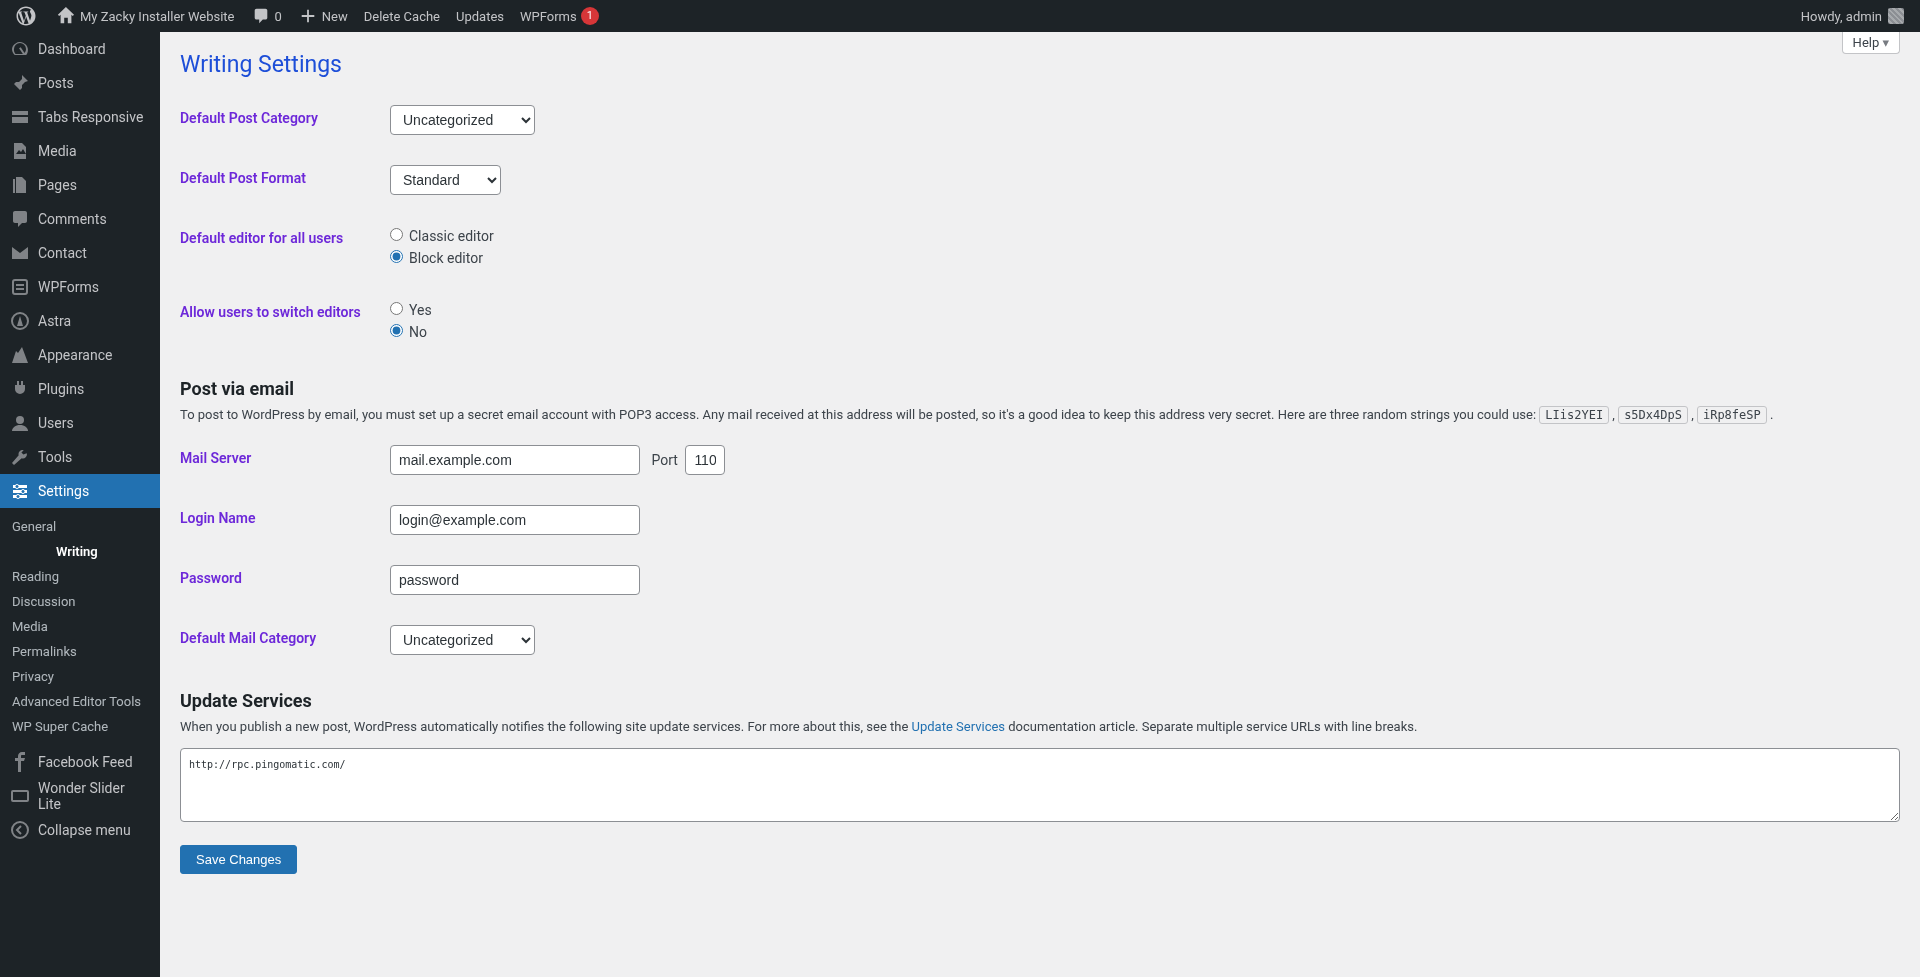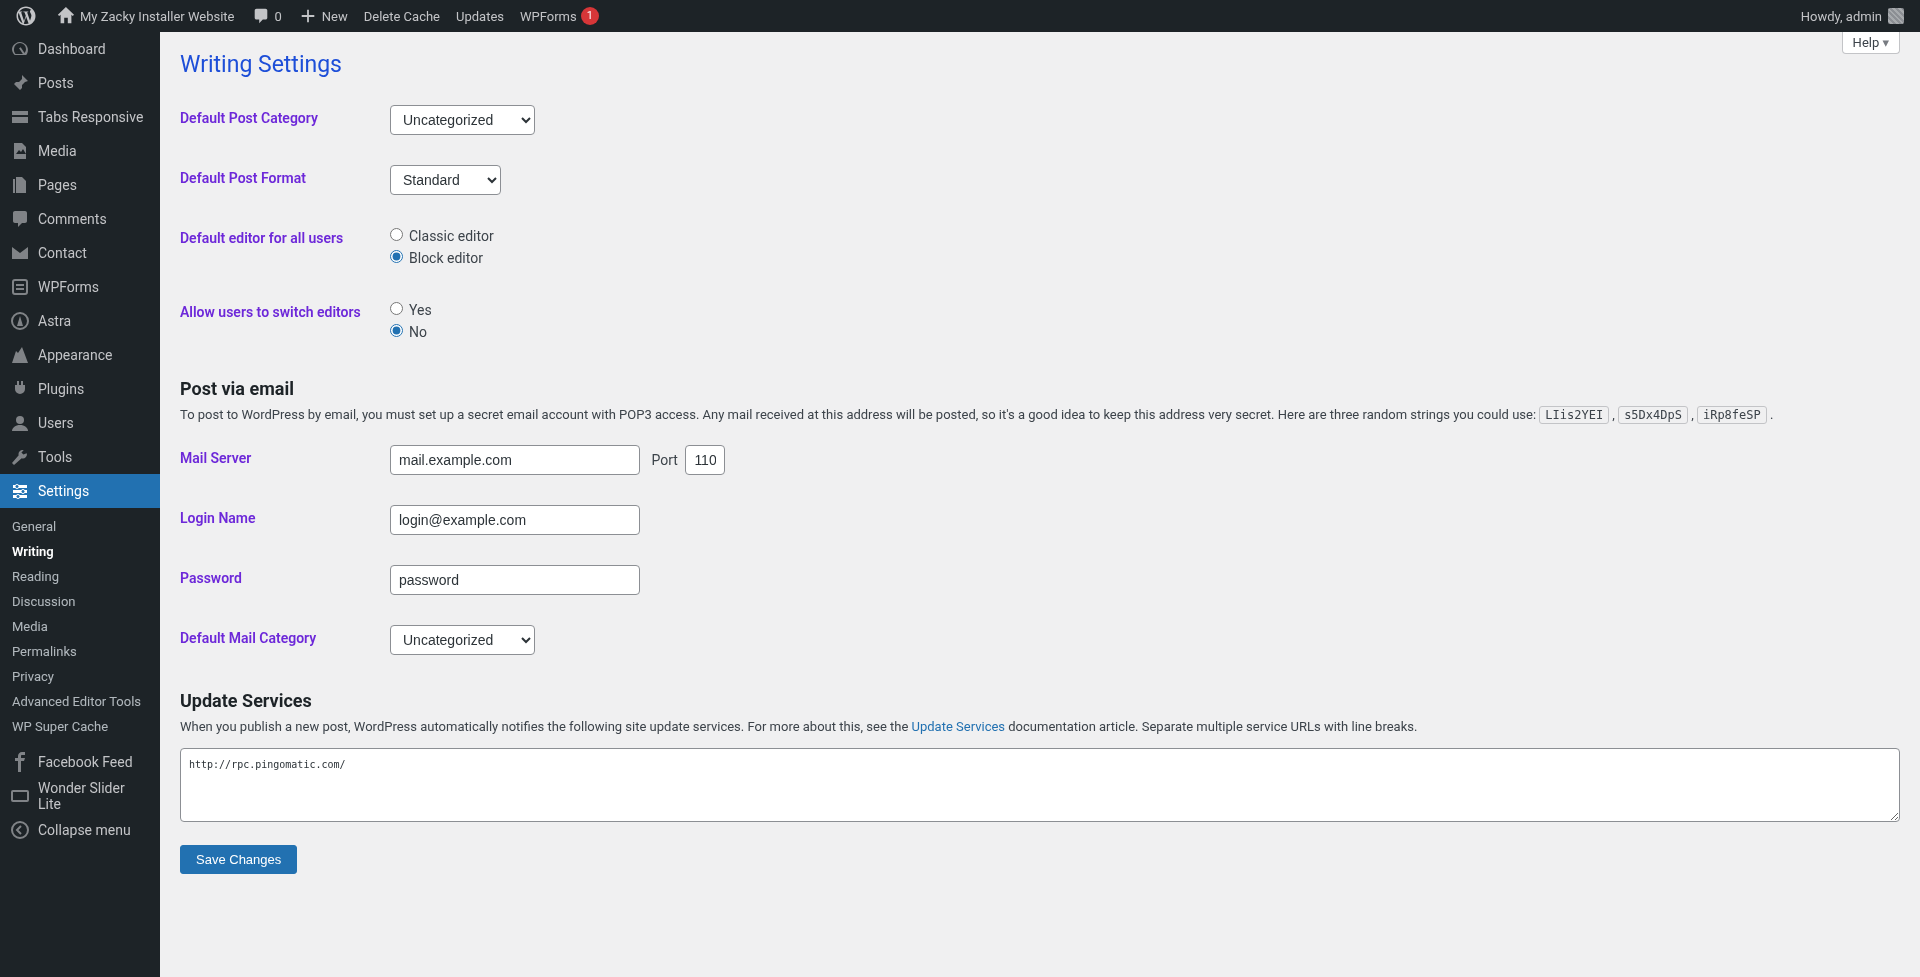--- a/index.html
+++ b/index.html
@@ -14,21 +14,21 @@
 #adminbar .avatar { width: 16px; height: 16px; background: #8c8f94; margin-left: 6px; border-radius: 2px; background-image: repeating-linear-gradient(45deg,#8c8f94,#8c8f94 2px,#a7aaad 2px,#a7aaad 4px); }
 
 #adminmenu { position: fixed; top: 32px; left: 0; bottom: 0; width: 160px; background: #1d2327; color: #c3c4c7; overflow-y: auto; z-index: 90; }
 #adminmenu .menu-item { display: flex; align-items: center; padding: 0 10px; height: 34px; color: #c3c4c7; cursor: pointer; font-size: 14px; }
 #adminmenu .menu-item .mi-icon { width: 20px; height: 20px; display: inline-flex; align-items: center; justify-content: center; margin-right: 8px; opacity: .6; }
 #adminmenu .menu-item.current { background: #2271b1; color: #fff; position: relative; }
 #adminmenu .menu-item.current .mi-icon { opacity: 1; }
 #adminmenu .menu-item.current::after { content: ""; position: absolute; right: -8px; top: 50%; margin-top: -8px; border: 8px solid transparent; border-right-color: #f0f0f1; }
 #adminmenu .submenu { background: #1d2327; padding: 6px 0; }
 #adminmenu .submenu .sub-item { display: block; padding: 5px 12px; color: rgba(240,246,252,.7); cursor: pointer; font-size: 13px; }
-#adminmenu .submenu .sub-item.current { color: #fff; font-weight: 600; }
+#adminmenu .submenu .sub-item.current { color: #fff; font-weight: 600; margin-left: 44px; }
 
 #wpbody { margin-left: 160px; padding-top: 32px; }
 #wpbody-content { padding: 10px 20px 40px; position: relative; }
 #screen-meta-links { position: absolute; right: 20px; top: 0; z-index: 5; }
 #screen-meta-links .tab { display: inline-block; background: #fff; border: 1px solid #c3c4c7; border-top: 0; padding: 3px 10px; border-radius: 0 0 4px 4px; font-size: 13px; cursor: pointer; }
 #screen-meta-links .tab::after { content: " ▾"; color: #787c82; }
 
 h1.page-title { font-size: 23px; font-weight: 400; color: #1d4ed8; margin: 0; padding: 9px 0 4px; }
 h2.section { font-size: 18px; font-weight: 700; color: #1d2327; margin-top: 20px; }
 .form-table { border-collapse: collapse; width: 100%; margin-top: 8px; }

